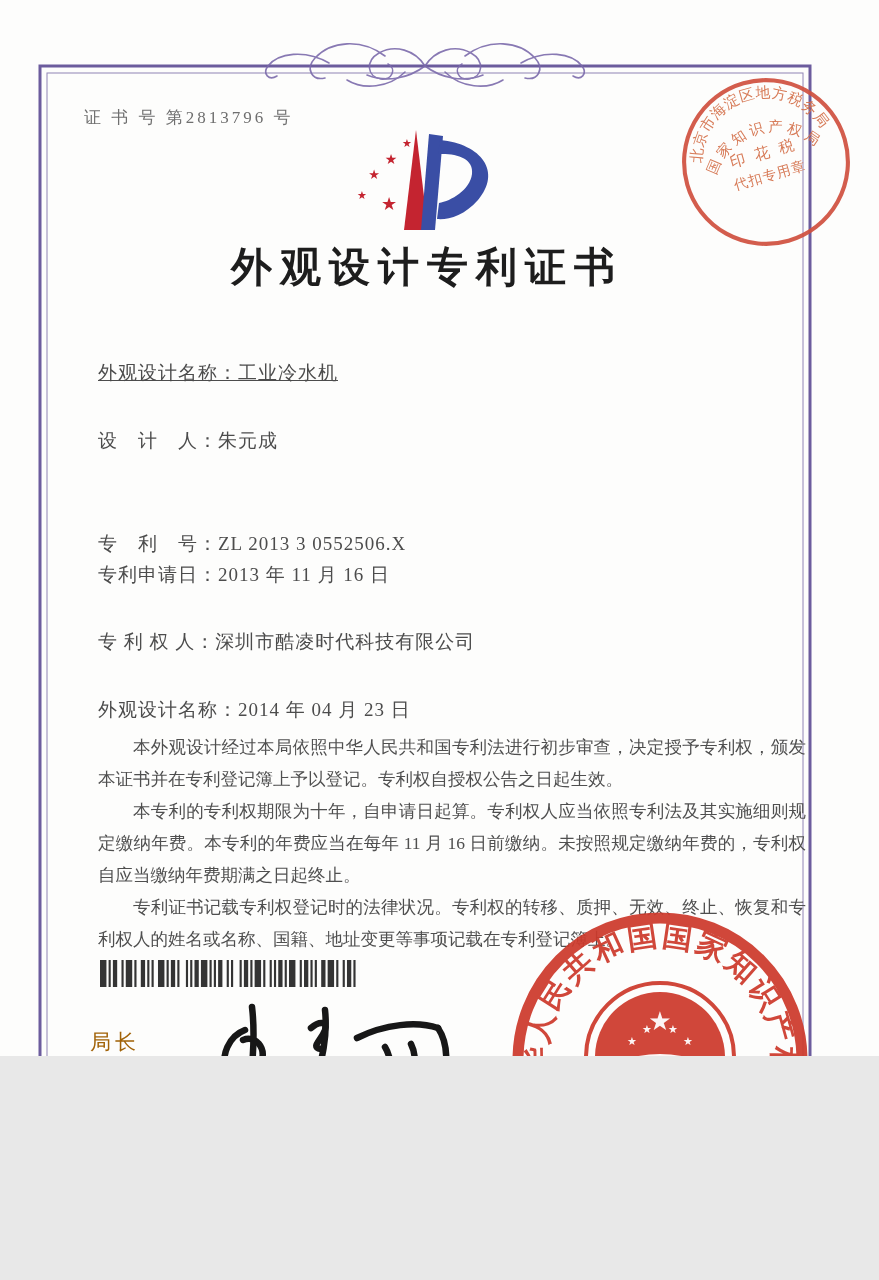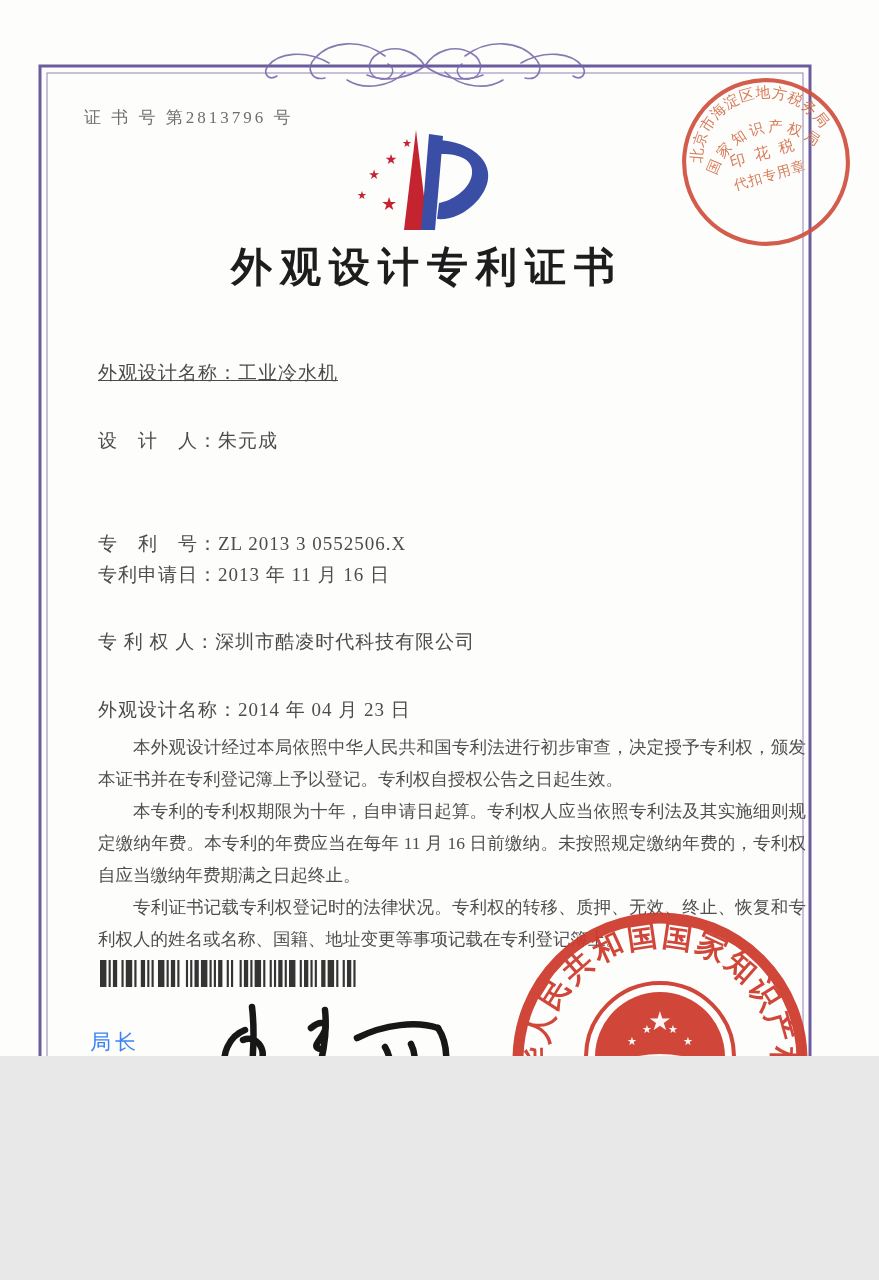--- a/index.html
+++ b/index.html
@@ -12,21 +12,21 @@
   .cert-no{top:106px; left:84px; font-size:17px; letter-spacing:3px; color:#6f6f6f;}
   .title{top:240px; left:44px; width:766px; text-align:center;
          font-size:41px; font-weight:bold; letter-spacing:8px; color:#1d1d1d;}
   .field-row{left:98px; font-size:19px; color:#4c4c4c; letter-spacing:1px; white-space:nowrap;}
   .f1{top:360px;text-decoration:underline;} .f2{top:428px;} .f3{top:495px;margin-top:36px;}
   .f4{top:562px;} .f5{top:629px;} .f6{top:697px;}
   .body-text{top:731px; left:98px; width:708px; font-size:17.5px; line-height:32px;
              color:#4f4f4f; text-align:justify;}
   .body-text p{margin:0; text-indent:2em;}
   .barcode-wrap{top:960px; left:100px; width:262px; height:27px;}
-  .sig-title{top:1028px; left:90px; font-size:21px; letter-spacing:4px; color:#3b82f6;}
+  .sig-title{top:1028px; left:90px; font-size:21px; letter-spacing:4px; color:#a16207;}
   .sig-name{top:1066px; left:90px; font-size:26px; letter-spacing:4px; color:#2e2e2e;}
   .sig-svg{top:1002px; left:205px;}
   .seal-main{top:905px; left:505px; opacity:.93; z-index:2;}
   .seal-date{top:1105px; left:544px; font-size:21px; letter-spacing:2px; color:#3c3c3c;
              z-index:3; font-weight:bold; transform:rotate(-0.5deg);
              text-shadow:0 0 2px #fff,1px 1px 0 rgba(255,255,255,.7);}
   .seal-tax{top:76px; left:680px; opacity:.92; z-index:2;}
   .footer{top:1162px; left:44px; width:766px; text-align:center;
           font-size:15px; letter-spacing:6px; color:#666;}
   .frame-svg{top:0; left:0; z-index:1; pointer-events:none;}

